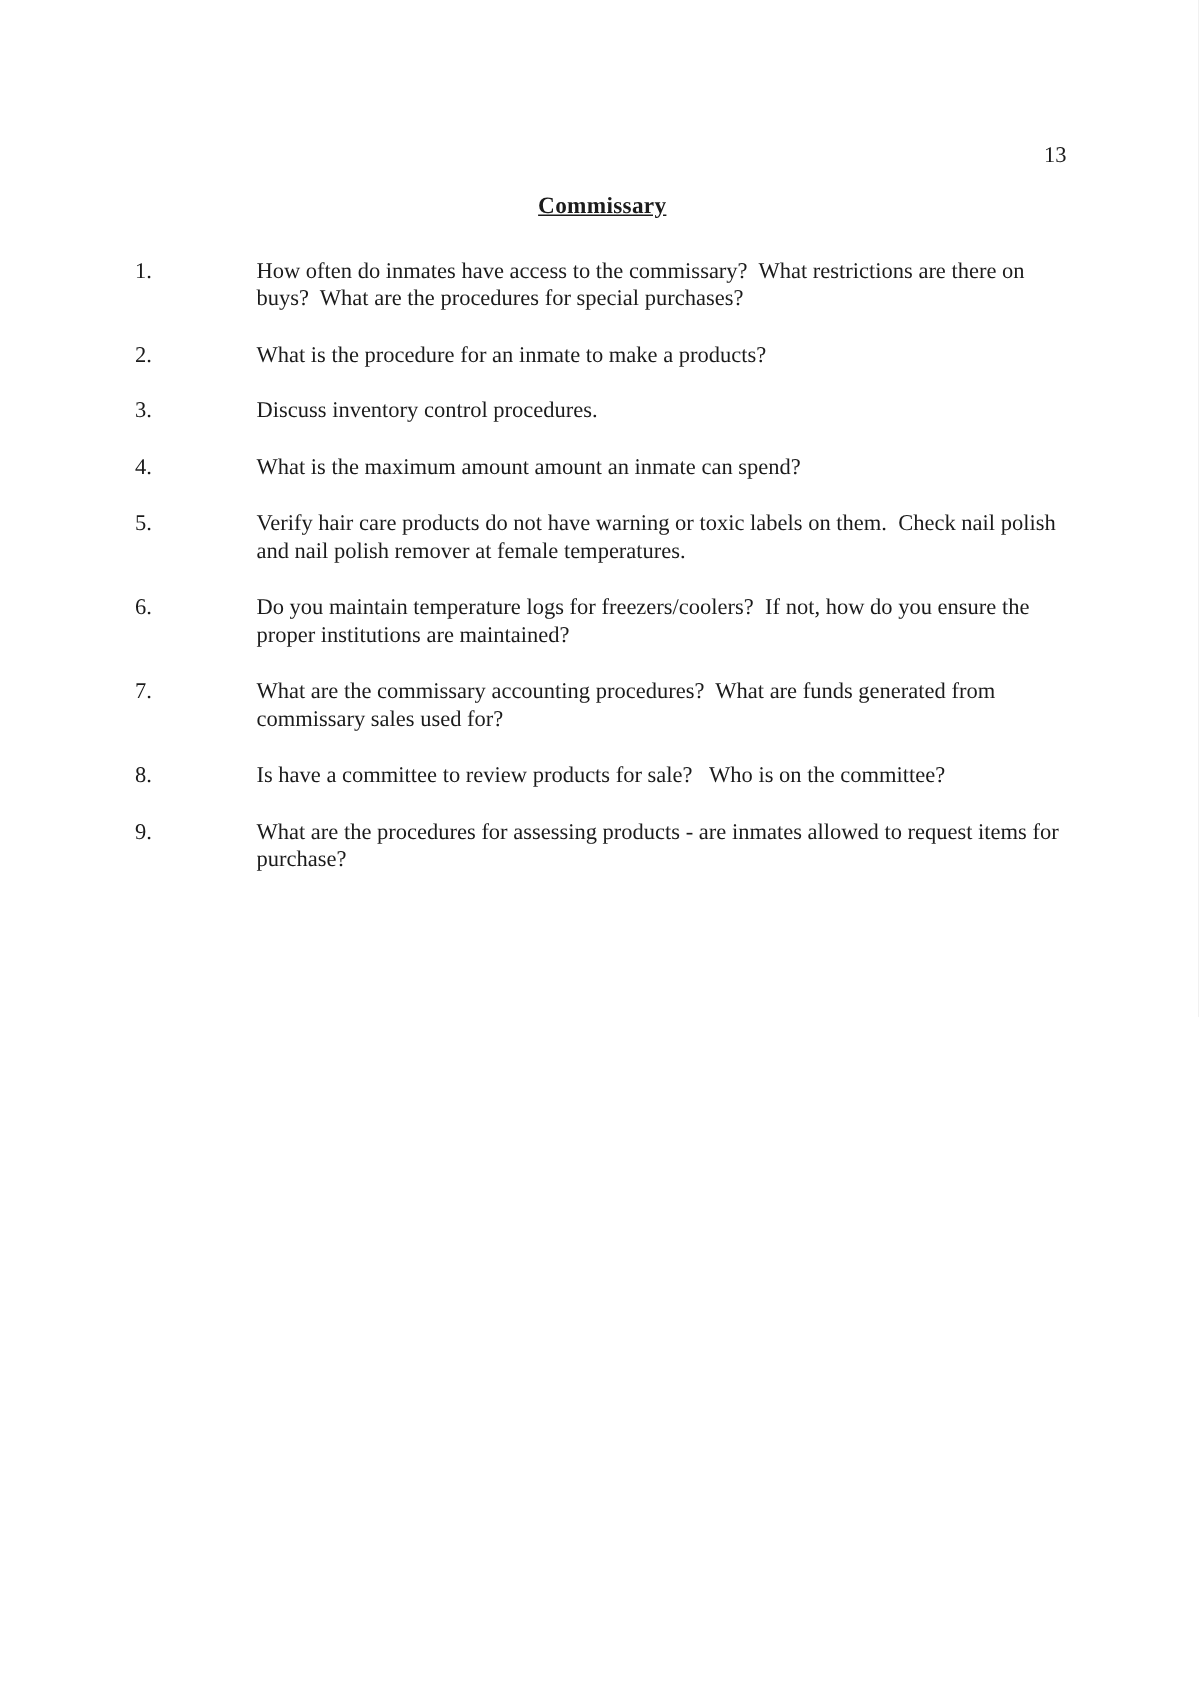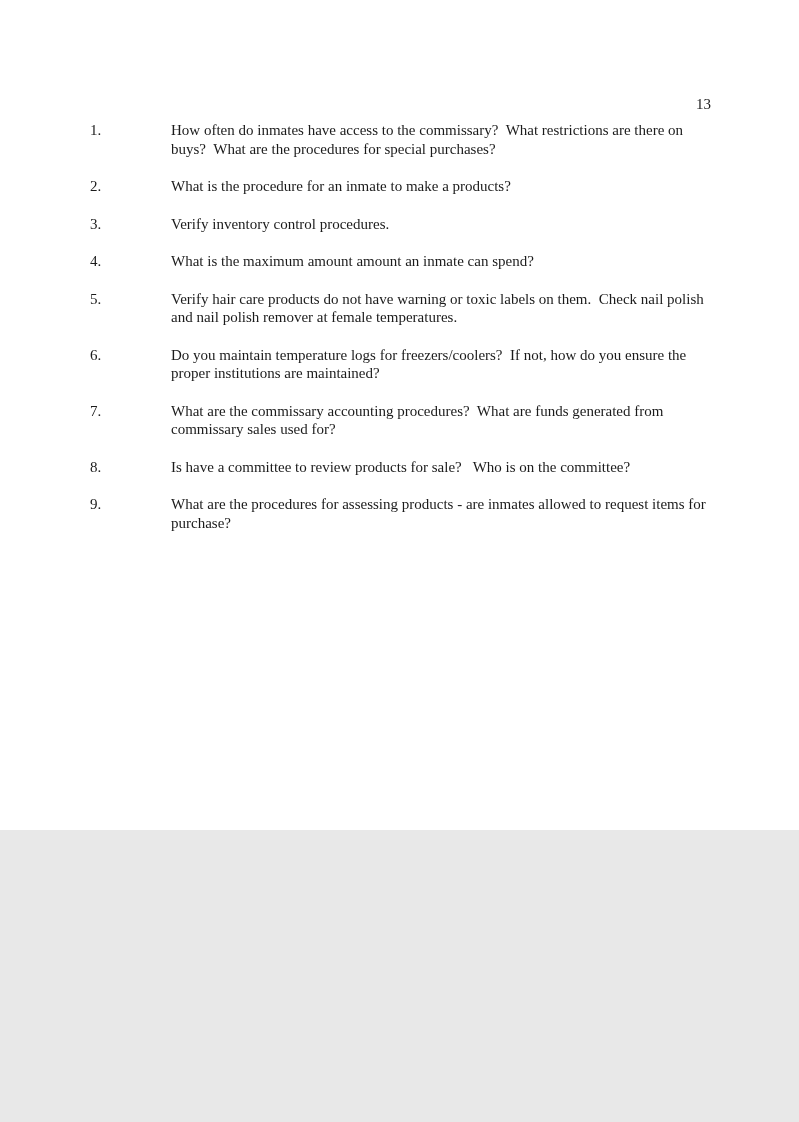--- a/index.html
+++ b/index.html
@@ -3,21 +3,21 @@
 <meta charset="utf-8">
 <style>
   html, body {
     margin: 0;
     padding: 0;
     background: #e8e8e8;
   }
   .page {
     position: relative;
     width: 799px;
-    height: 830px;
+    height: 1122px;
     margin: 0 auto;
     background: #ffffff;
     box-sizing: border-box;
     padding: 97px 86px 40px 90px;
     font-family: "Liberation Serif", serif;
     color: #1b1b1b;
     overflow: hidden;
   }
   .page-number {
     position: absolute;
@@ -53,33 +53,34 @@
     flex: 1;
     white-space: pre-wrap;
     margin-left: 33px;
   }
 </style>
 </head>
 <body>
 
 <div class="page">
   <div class="page-number">13</div>
+  <div class="doc-title">Commissary</div>
 
   <div class="questions">
     <div class="question-row">
       <span class="q-num">1.</span>
       <span class="q-text">How often do inmates have access to the commissary?  What restrictions are there on buys?  What are the procedures for special purchases?</span>
     </div>
     <div class="question-row">
       <span class="q-num">2.</span>
       <span class="q-text">What is the procedure for an inmate to make a products?</span>
     </div>
     <div class="question-row">
       <span class="q-num">3.</span>
-      <span class="q-text">Verify inventory control procedures.</span>
+      <span class="q-text">Discuss inventory control procedures.</span>
     </div>
     <div class="question-row">
       <span class="q-num">4.</span>
       <span class="q-text">What is the maximum amount amount an inmate can spend?</span>
     </div>
     <div class="question-row">
       <span class="q-num">5.</span>
       <span class="q-text">Verify hair care products do not have warning or toxic labels on them.  Check nail polish and nail polish remover at female temperatures.</span>
     </div>
     <div class="question-row">

